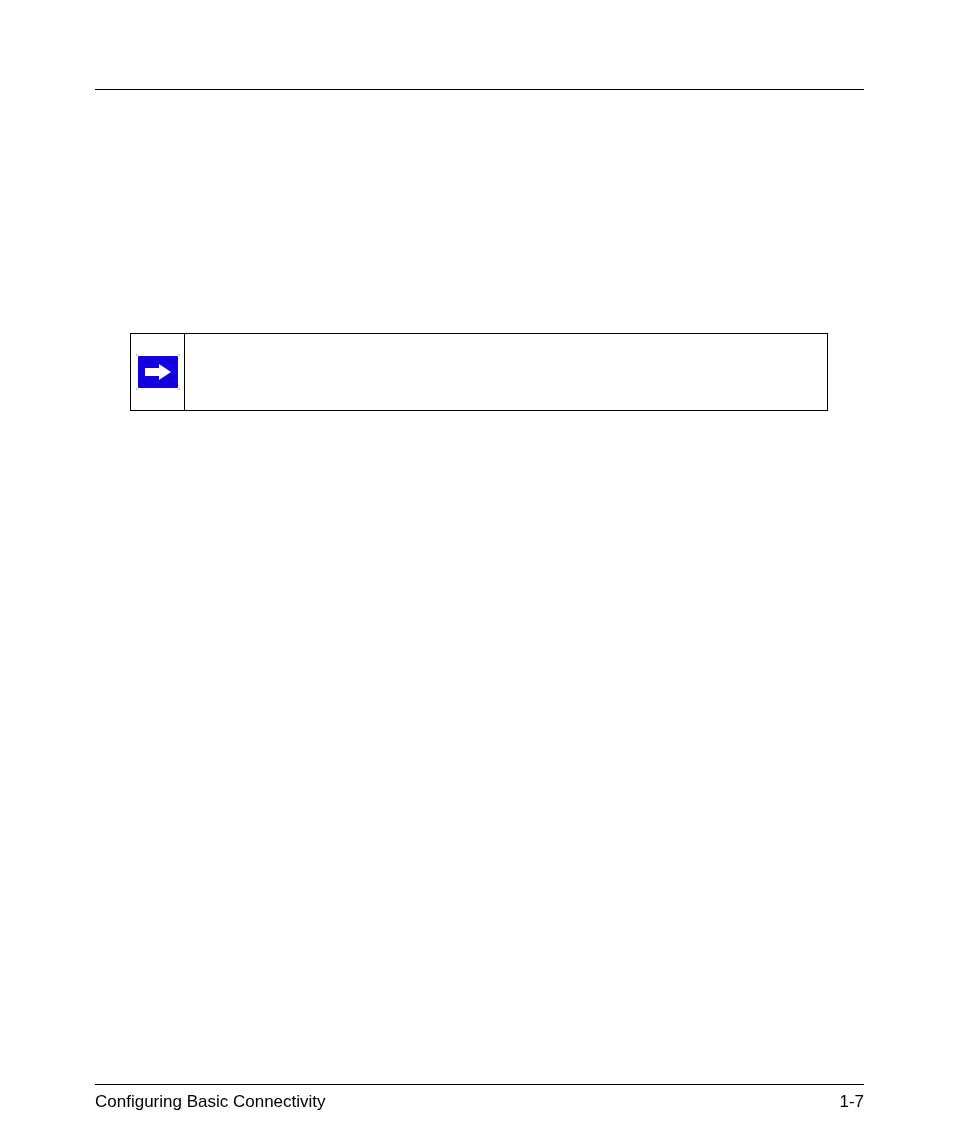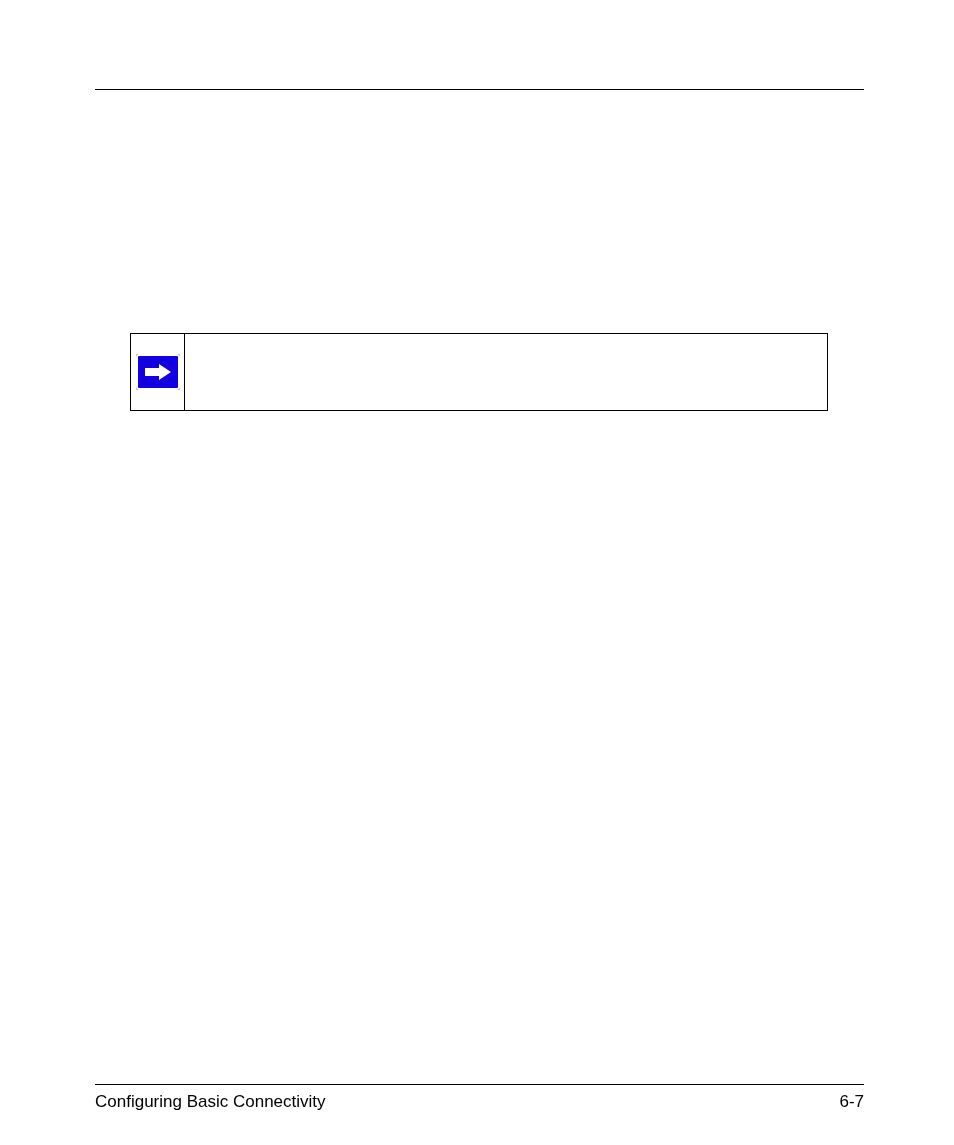--- a/index.html
+++ b/index.html
@@ -98,16 +98,16 @@
     </div>
     <div class="note-text-cell">
       <span></span>
     </div>
   </div>
 
   <div class="bottom-rule"></div>
 
   <div class="footer">
     <span>Configuring Basic Connectivity</span>
-    <span>6-7</span>
+    <span>1-7</span>
   </div>
 
 </div>
 
 </body></html>

